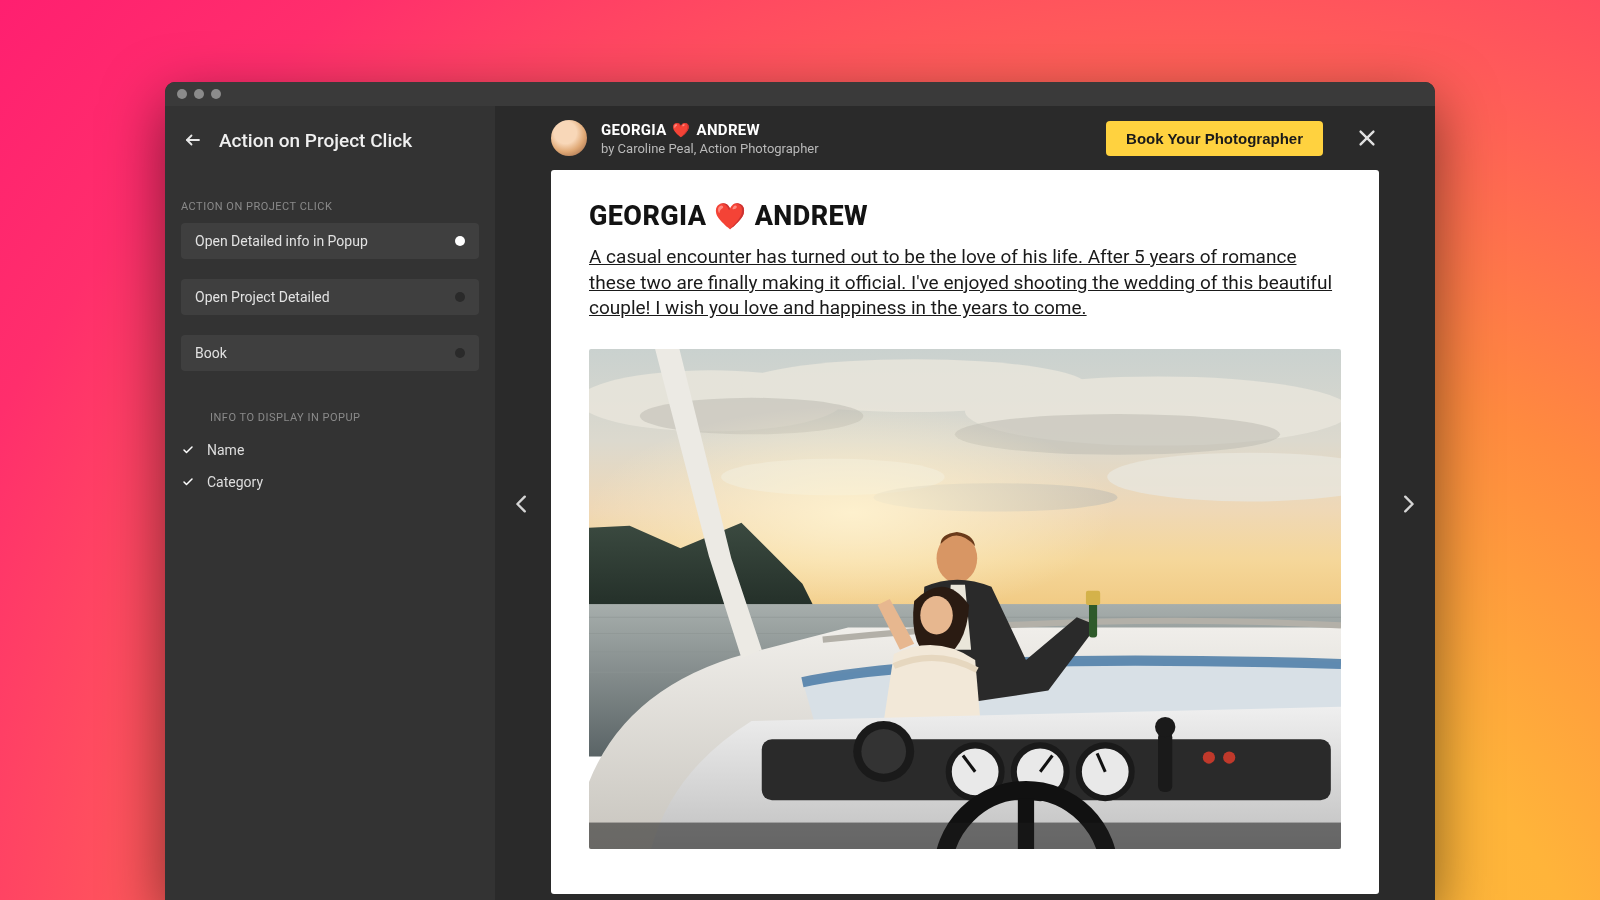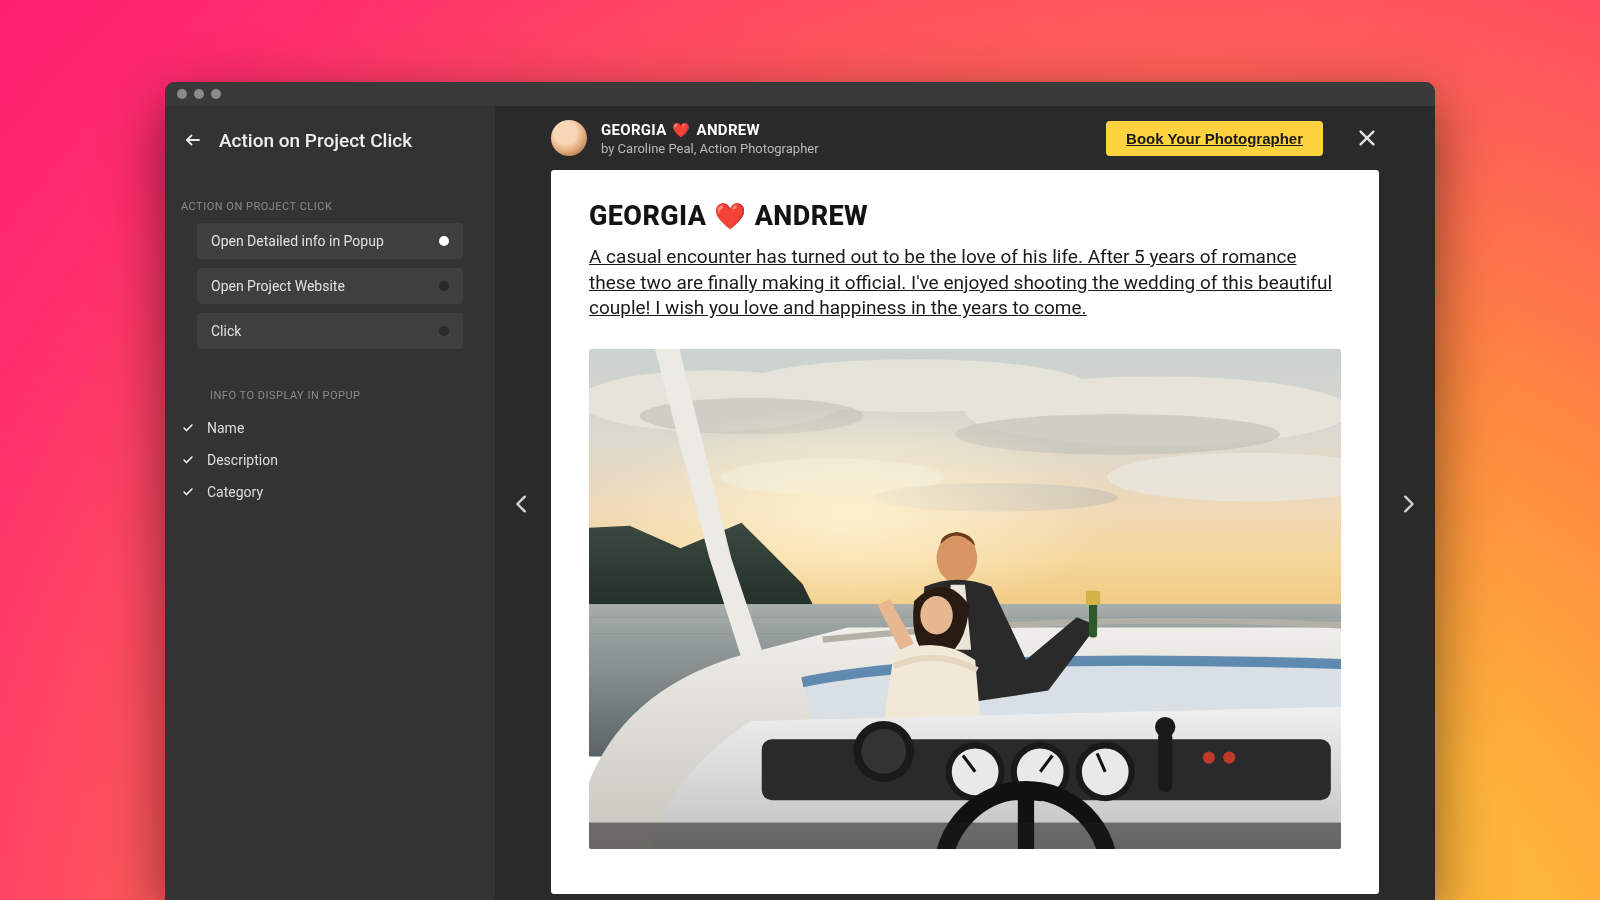--- a/index.html
+++ b/index.html
@@ -54,21 +54,21 @@
   }
   .sb-title { font-size: 19px; font-weight: 500; color: #f0f0f0; }
   .sb-section-label {
     font-size: 11px;
     letter-spacing: 0.5px;
     color: #8a8a8a;
     padding: 32px 16px 10px 16px;
     text-transform: uppercase;
   }
   .sb-section-label.second { padding-top: 40px; padding-left: 45px; }
-  .radio-group { padding: 0 32px; display: flex; flex-direction: column; gap: 9px; }
+  .radio-group { padding: 0 16px; display: flex; flex-direction: column; gap: 20px; }
   .radio-item {
     background: #3f3f3f;
     border-radius: 4px;
     padding: 10px 14px;
     display: flex;
     align-items: center;
     justify-content: space-between;
     cursor: pointer;
     font-size: 14px;
     color: #e2e2e2;
@@ -121,21 +121,20 @@
   .proj-byline { font-size: 13px; color: #b9b9b9; margin-top: 2px; }
   .book-btn {
     background: #ffd23f;
     color: #1a1a1a;
     font-weight: 700;
     font-size: 15px;
     border: none;
     border-radius: 4px;
     padding: 9px 20px;
     cursor: pointer;
-    text-decoration: underline;
   }
   .close-btn {
     width: 24px; height: 24px; margin-left: 18px;
     display: flex; align-items: center; justify-content: center;
     color: #e0e0e0;
     cursor: pointer;
   }
   .content-card {
     margin: 0 56px;
     background: #ffffff;
@@ -203,46 +202,38 @@
         <div class="sb-title">Action on Project Click</div>
       </div>
 
       <div class="sb-section-label">ACTION ON PROJECT CLICK</div>
       <div class="radio-group">
         <div class="radio-item">
           <span>Open Detailed info in Popup</span>
           <span class="radio-dot on"></span>
         </div>
         <div class="radio-item">
-          <span>Open Project Website</span>
+          <span>Open Project Detailed</span>
           <span class="radio-dot"></span>
         </div>
         <div class="radio-item">
-          <span>Click</span>
+          <span>Book</span>
           <span class="radio-dot"></span>
         </div>
       </div>
 
       <div class="sb-section-label second">INFO TO DISPLAY IN POPUP</div>
       <div class="check-group">
         <div class="check-item">
           <span class="check-box">
               <svg width="12" height="12" viewBox="0 0 24 24" fill="none" stroke="currentColor" stroke-width="3" stroke-linecap="round" stroke-linejoin="round">
                 <polyline points="20 6 9 17 4 12"></polyline>
               </svg>
             </span>
           <span>Name</span>
-        </div>
-        <div class="check-item">
-          <span class="check-box">
-              <svg width="12" height="12" viewBox="0 0 24 24" fill="none" stroke="currentColor" stroke-width="3" stroke-linecap="round" stroke-linejoin="round">
-                <polyline points="20 6 9 17 4 12"></polyline>
-              </svg>
-            </span>
-          <span>Description</span>
         </div>
         <div class="check-item">
           <span class="check-box">
               <svg width="12" height="12" viewBox="0 0 24 24" fill="none" stroke="currentColor" stroke-width="3" stroke-linecap="round" stroke-linejoin="round">
                 <polyline points="20 6 9 17 4 12"></polyline>
               </svg>
             </span>
           <span>Category</span>
         </div>
       </div>

